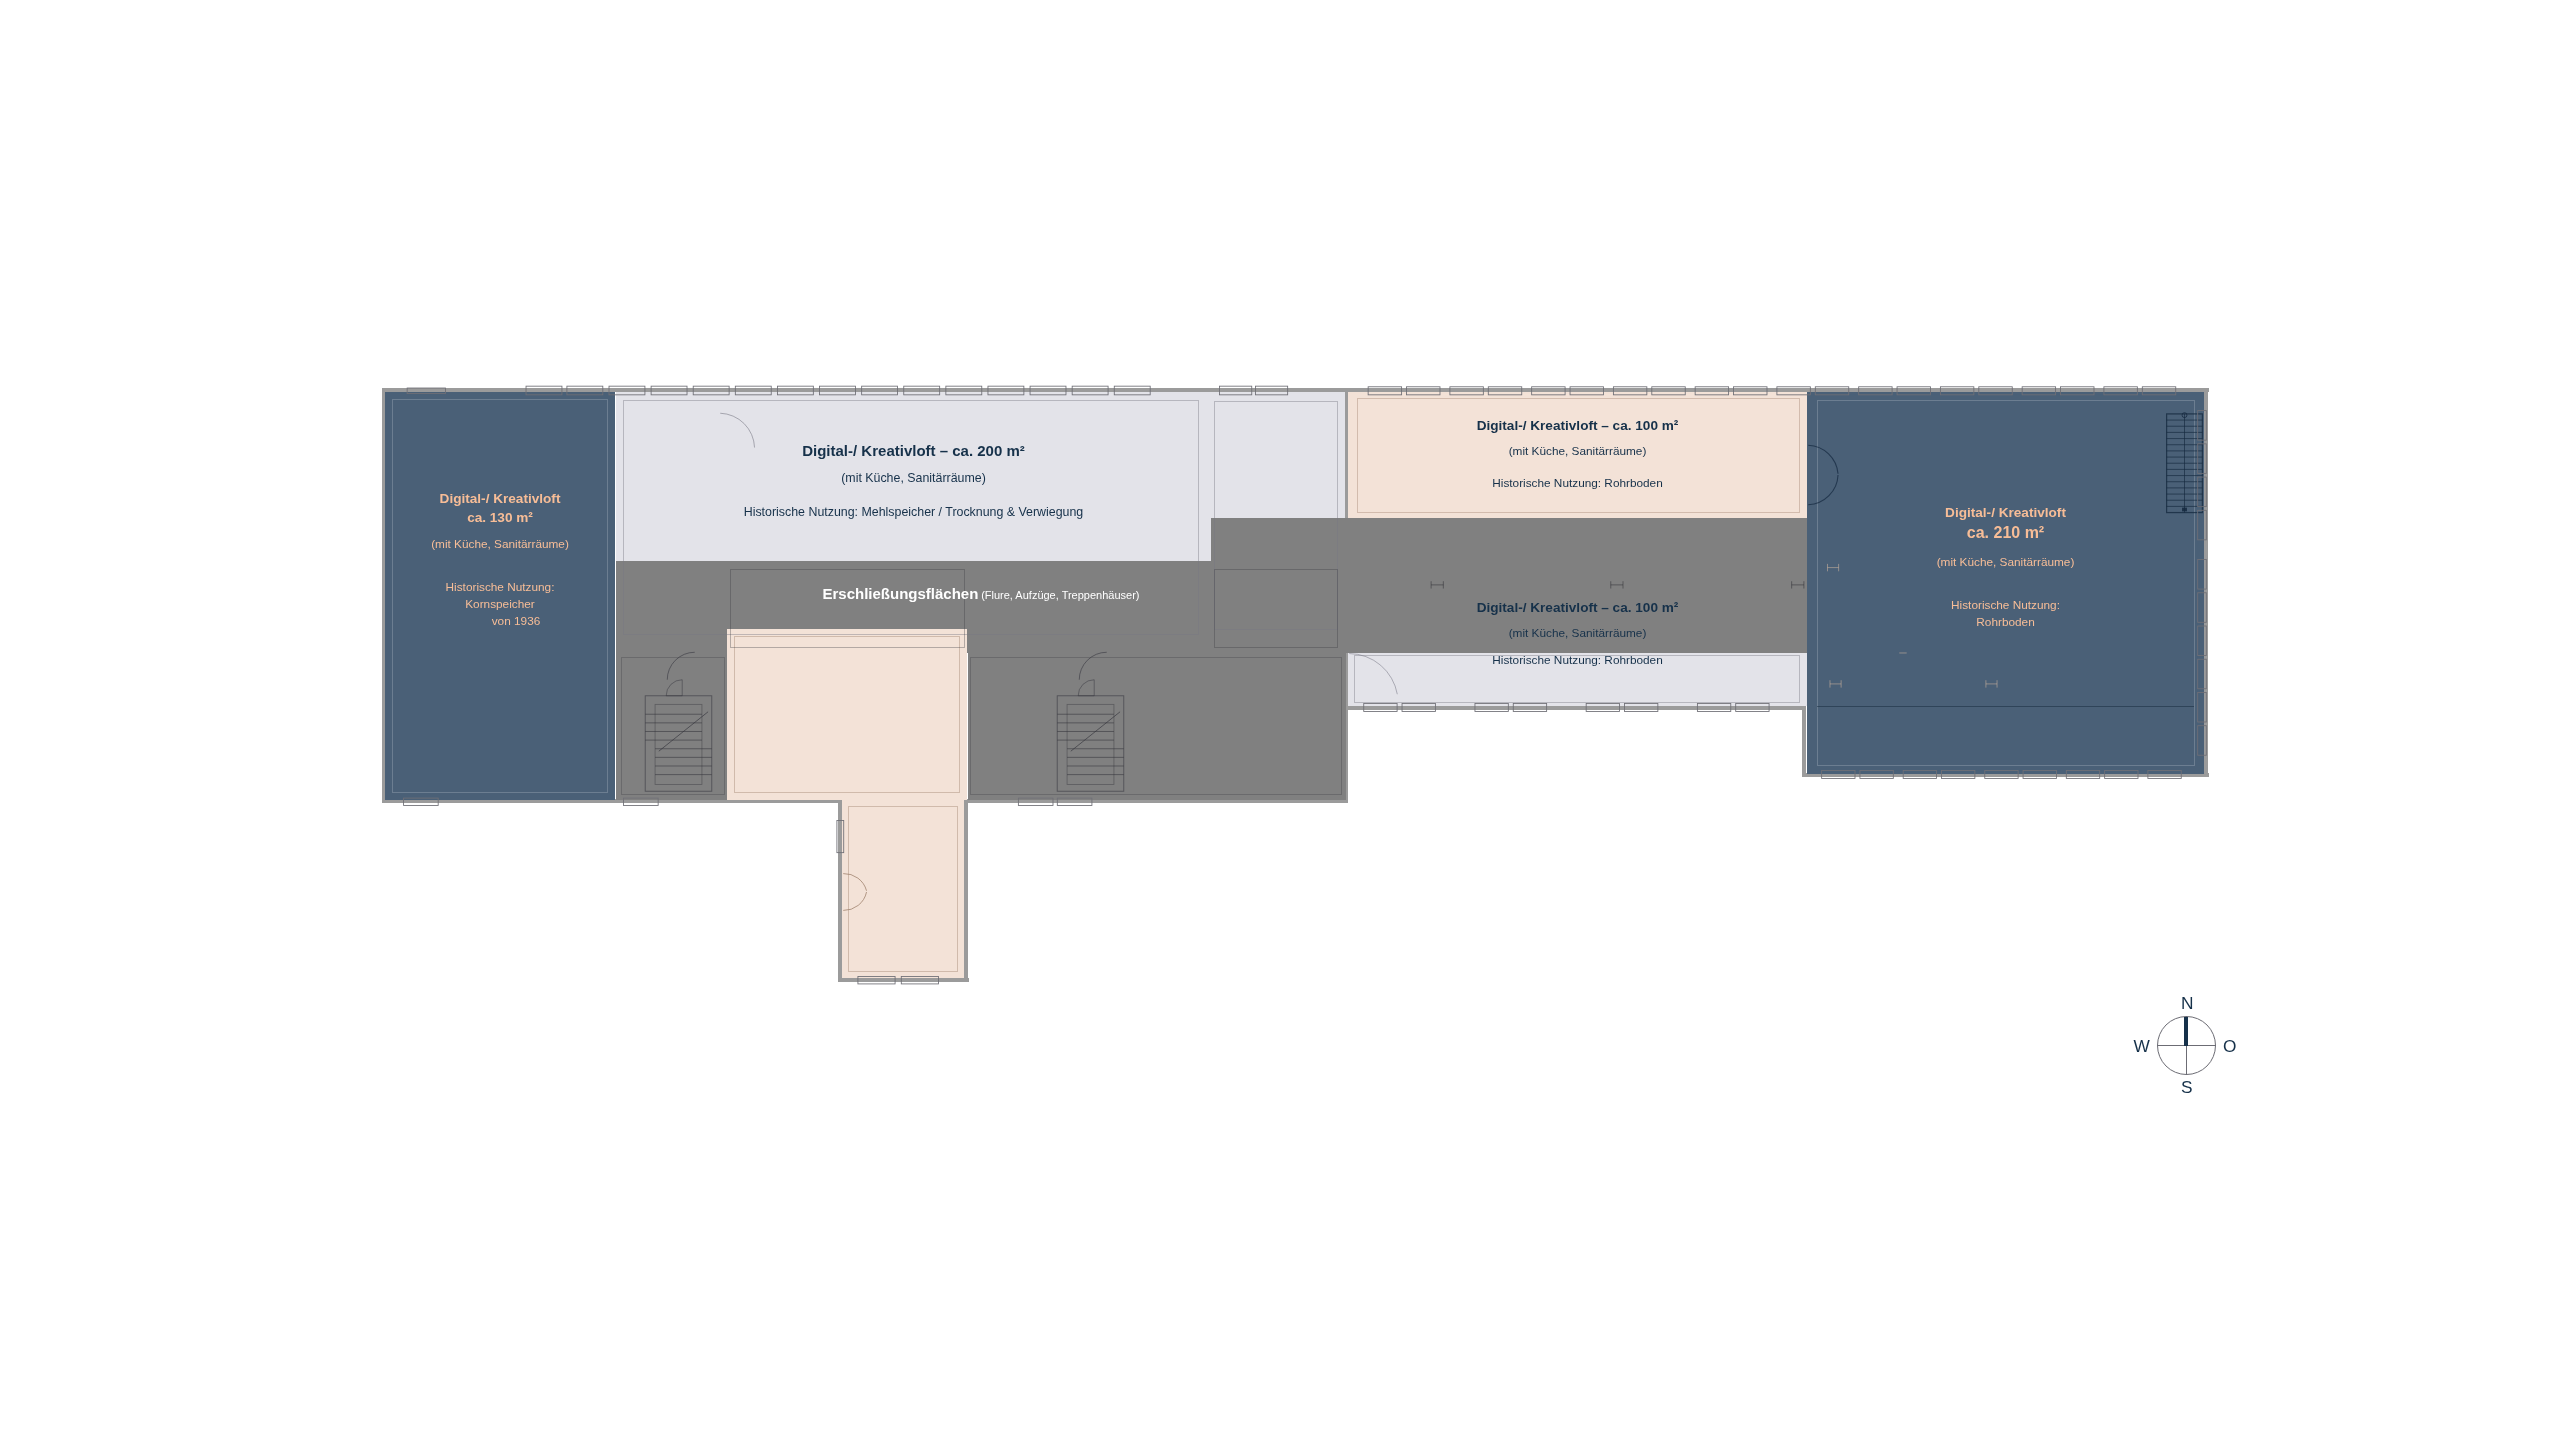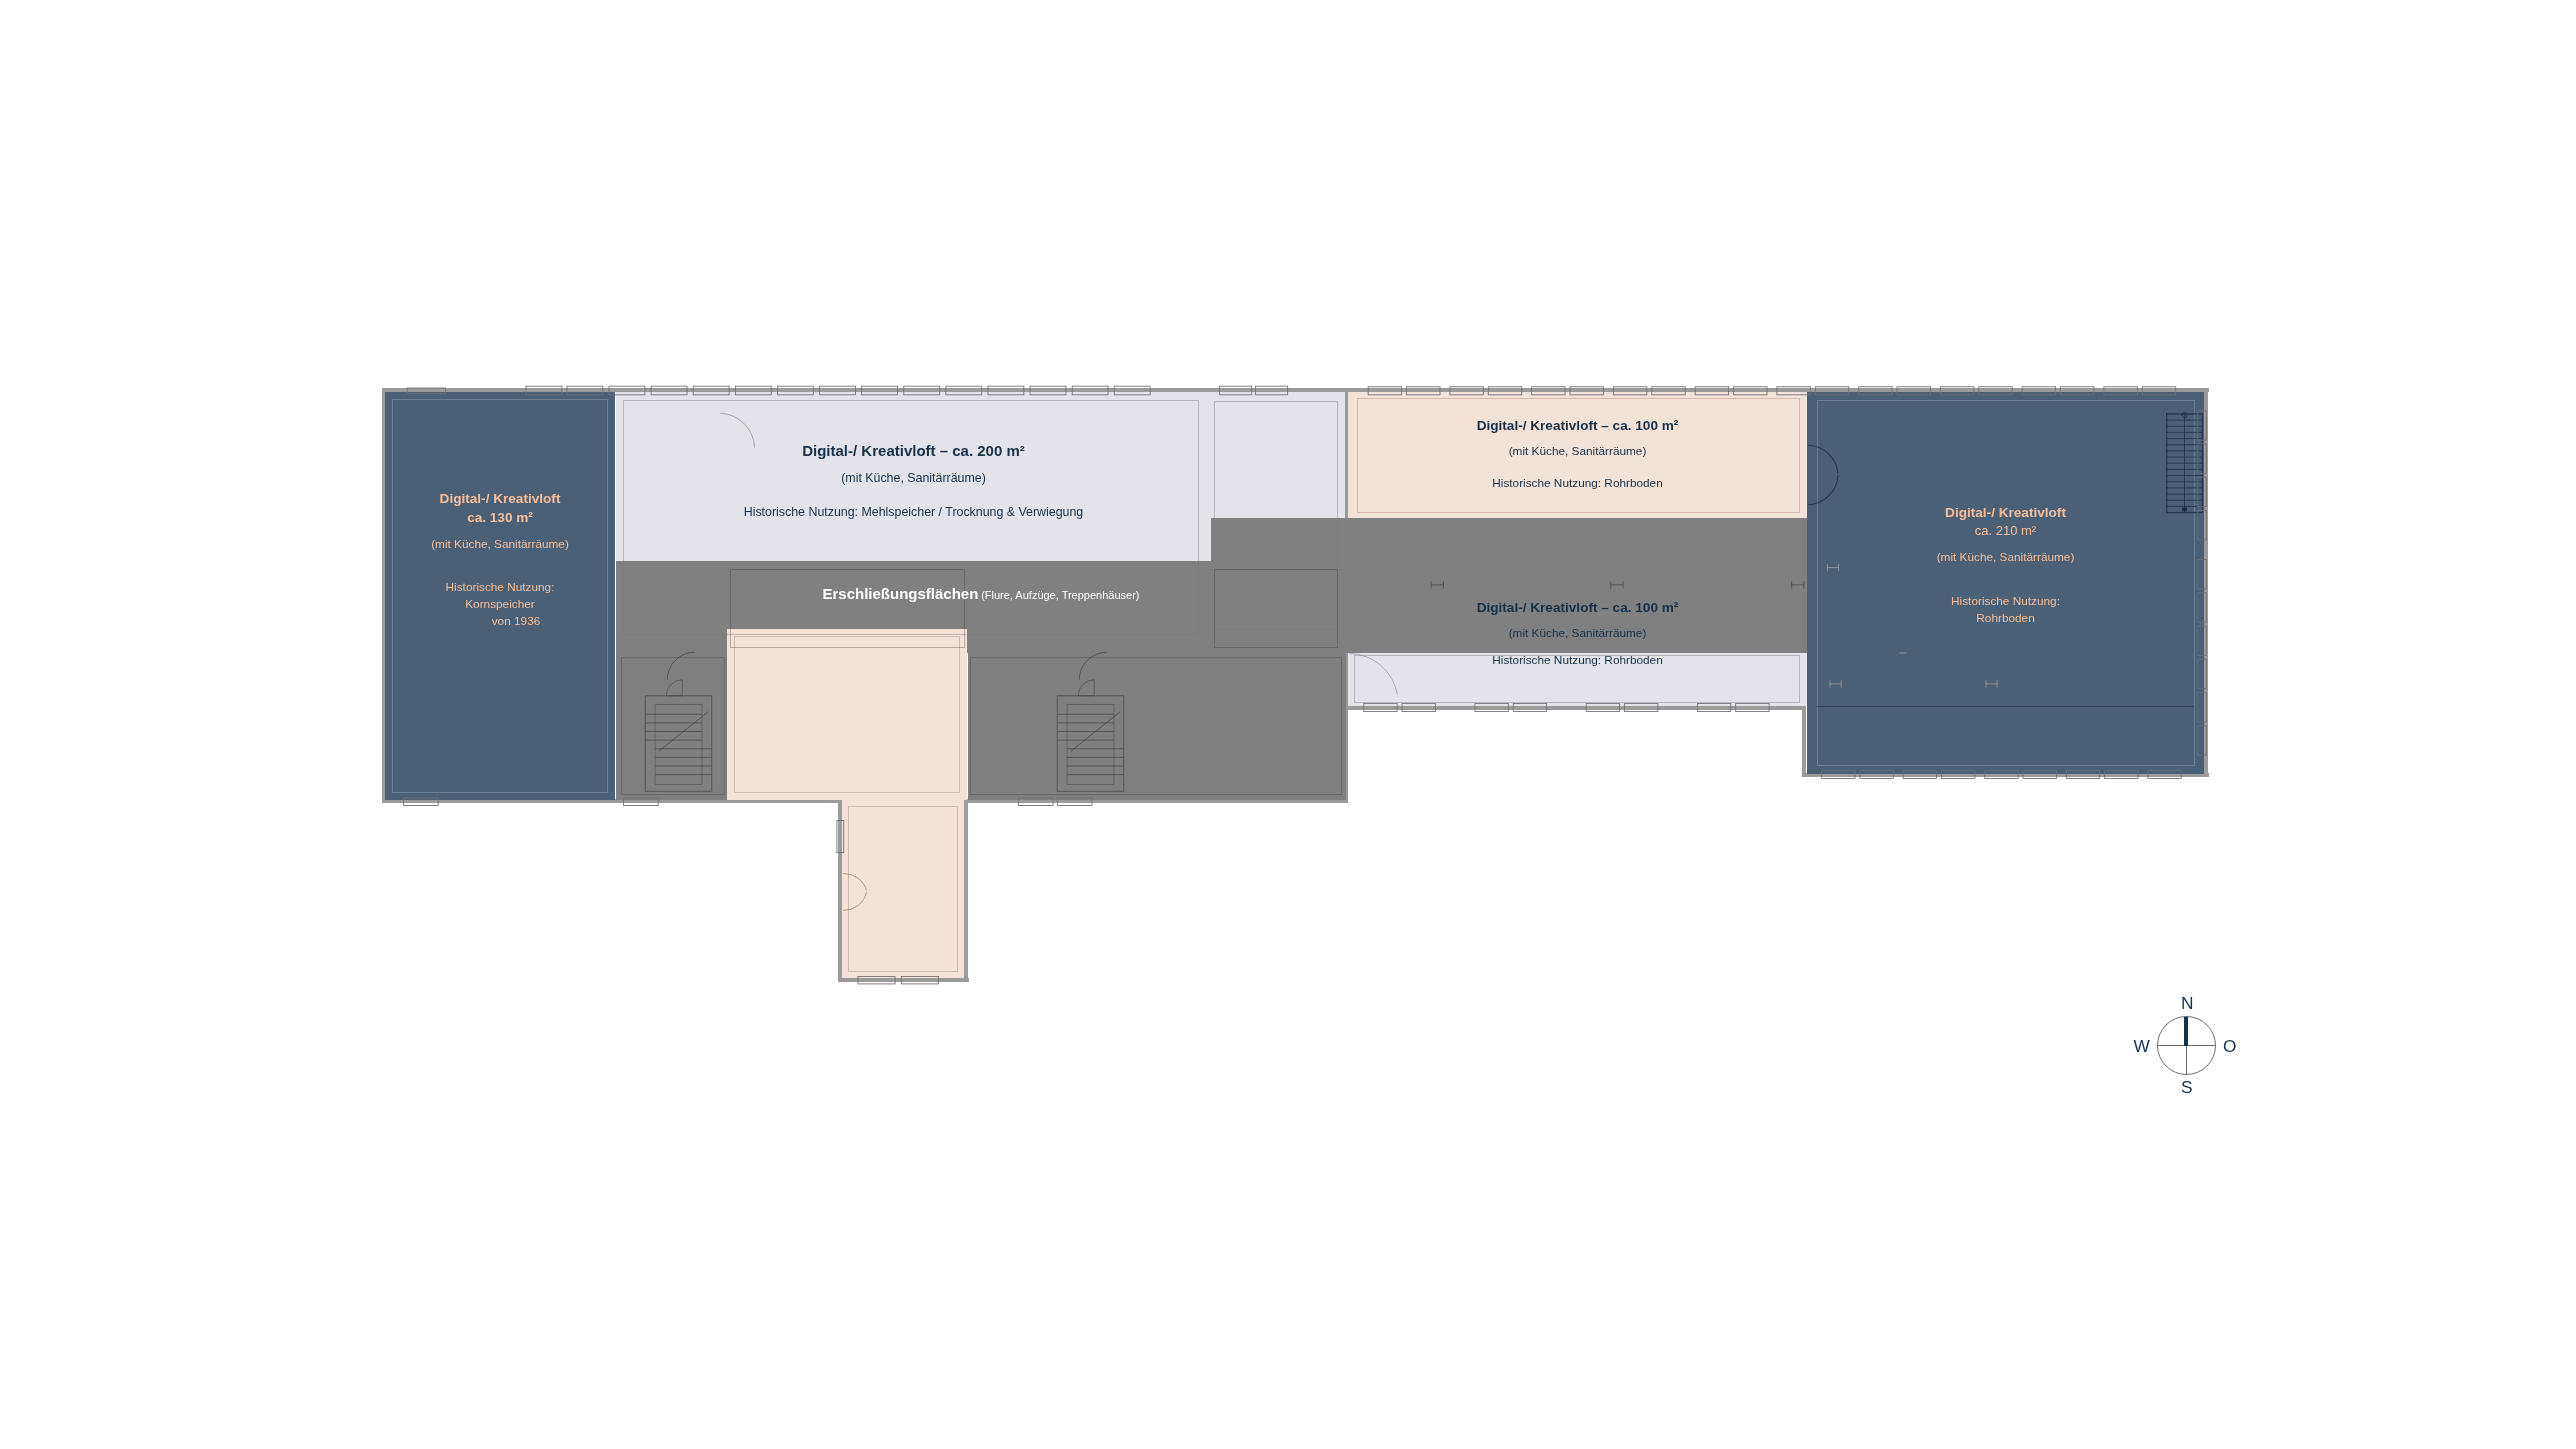--- a/index.html
+++ b/index.html
@@ -354,21 +354,21 @@
   </div>
 
   <div class="lbl ink-dark" style="left:1348px;top:598px;width:459px;font-size:0px;">
     <div style="font-size:13.6px;font-weight:bold;">Digital-/ Kreativloft – ca. 100 m²</div>
     <div style="font-size:11.8px;margin-top:7.4px;">(mit Küche, Sanitärräume)</div>
     <div style="font-size:11.8px;margin-top:11px;">Historische Nutzung: Rohrboden</div>
   </div>
 
   <div class="lbl ink-peach" style="left:1807px;top:503px;width:397px;font-size:0px;">
     <div style="font-size:13.6px;font-weight:bold;">Digital-/ Kreativloft</div>
-    <div style="font-size:13px;font-weight:normal;">ca. 210 m²</div>
+    <div style="font-size:16px;font-weight:bold;">ca. 210 m²</div>
     <div style="font-size:11.8px;margin-top:8.7px;">(mit Küche, Sanitärräume)</div>
     <div style="font-size:11.8px;margin-top:27px;">Historische Nutzung:</div>
     <div style="font-size:11.8px;">Rohrboden</div>
   </div>
 
   <div id="compass">
     <div class="ring"></div>
     <div class="hbar"></div>
     <div class="vbar"></div>
     <div class="needle"></div>

